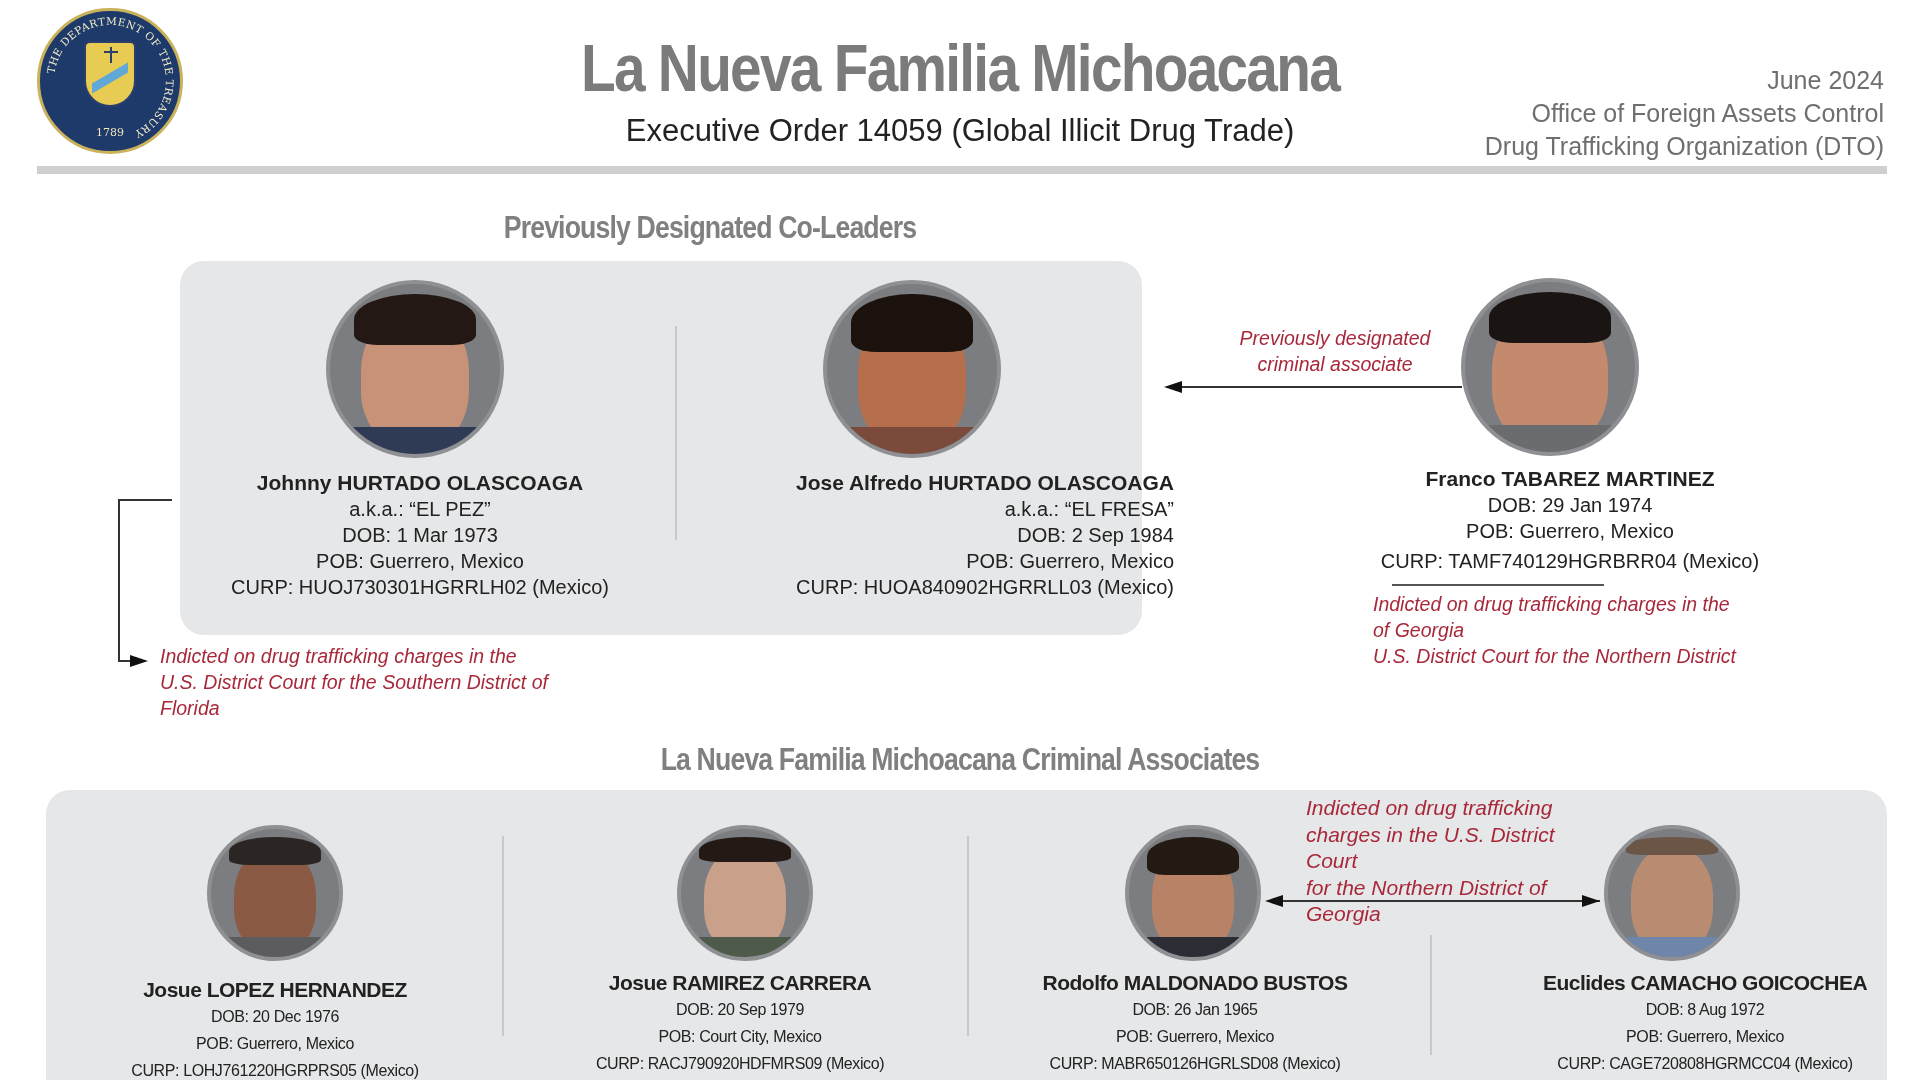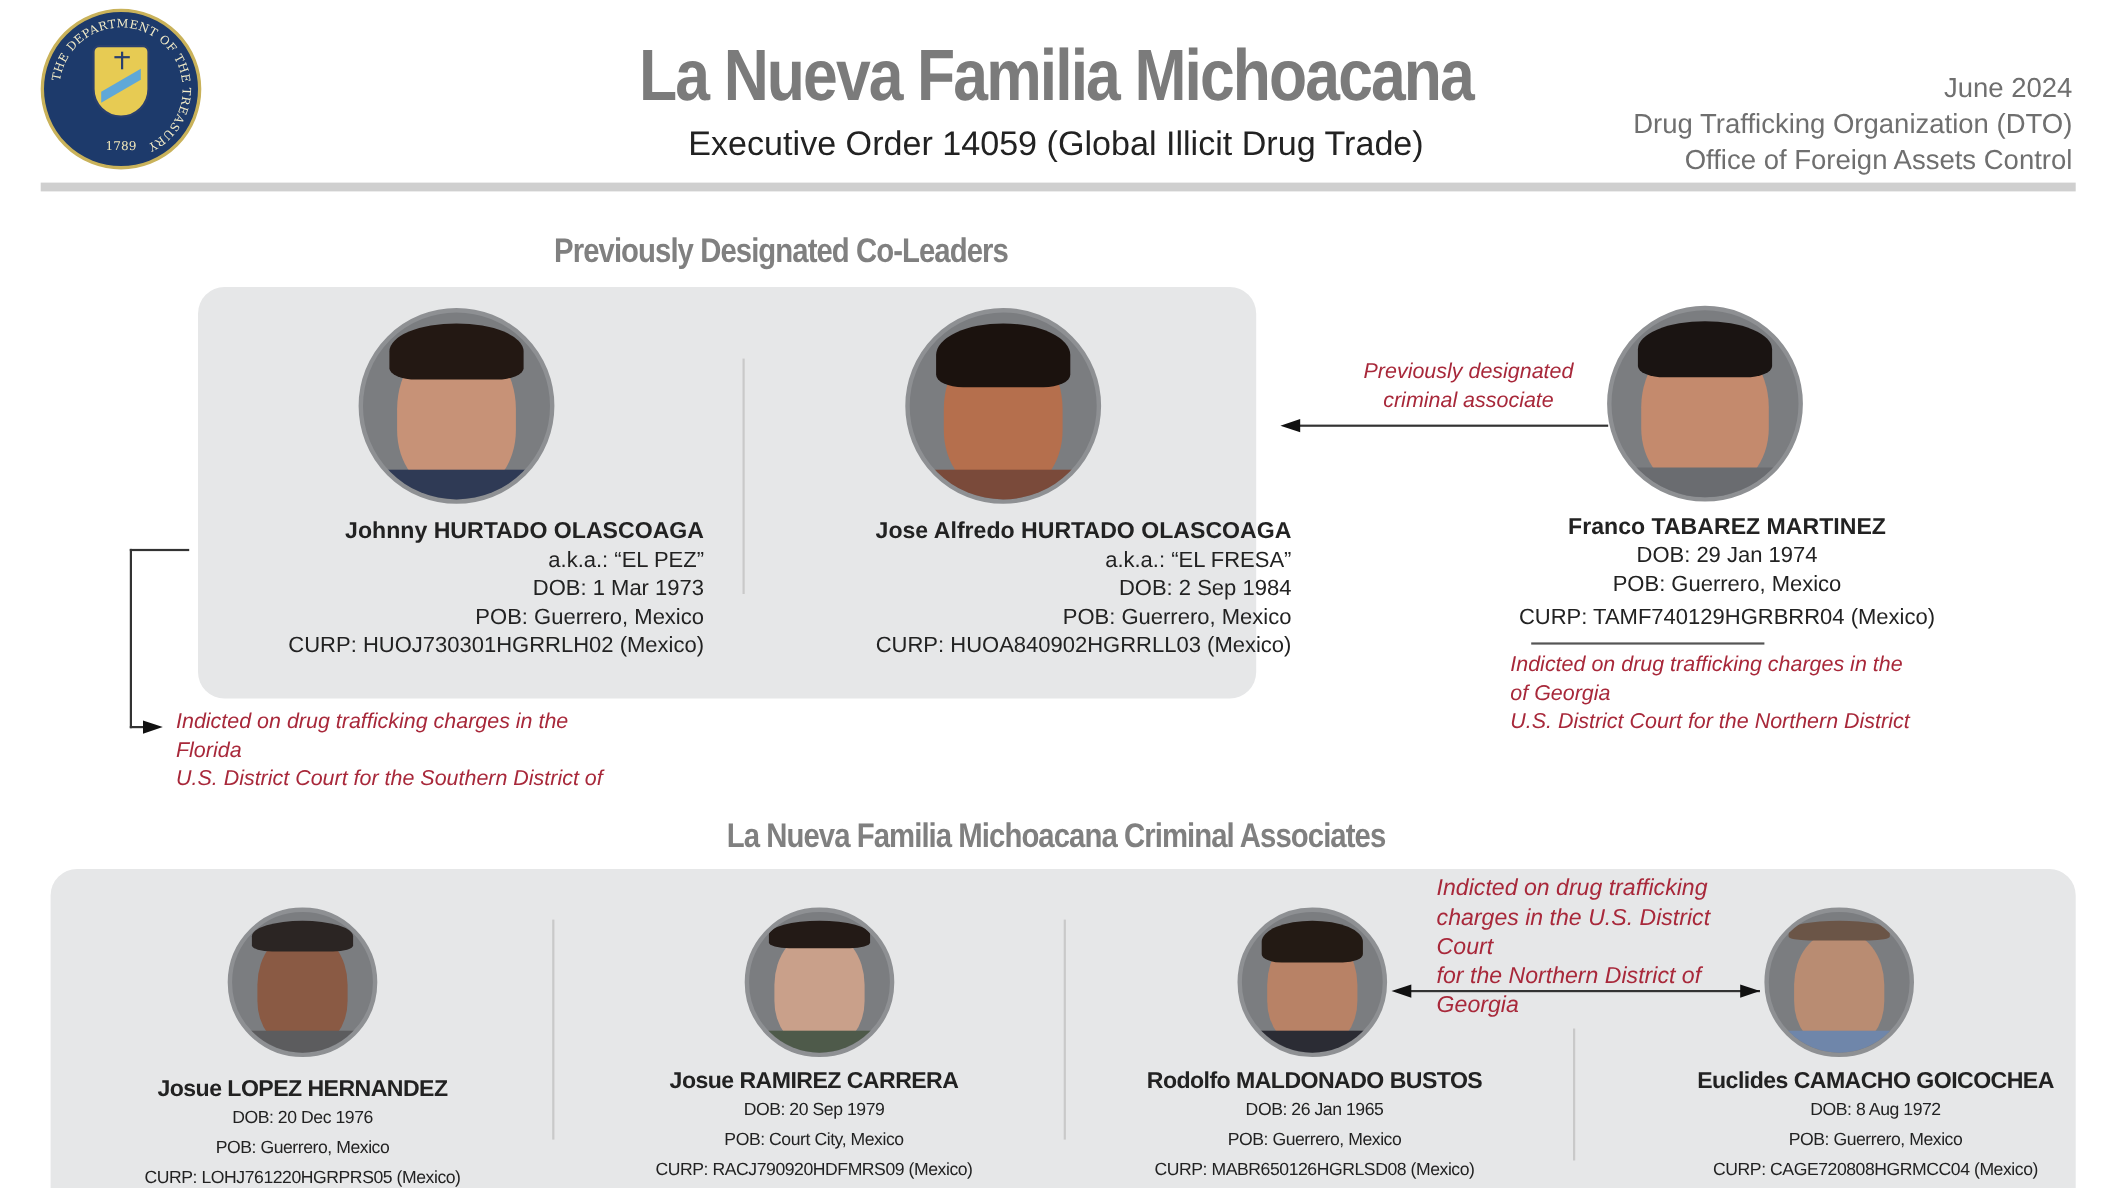--- a/index.html
+++ b/index.html
@@ -64,65 +64,65 @@
     <div style="position:absolute;left:18px;top:8px;width:14px;height:2px;background:#2a3f6d;"></div>
     <div style="position:absolute;left:24px;top:4px;width:2px;height:16px;background:#2a3f6d;"></div>
   </div>
   <div class="seal-year">1789</div>
 </div>
 
 <div class="abs title">La Nueva Familia Michoacana</div>
 <div class="abs subtitle">Executive Order 14059 (Global Illicit Drug Trade)</div>
 <div class="abs hdr-right">
   <div>June 2024</div>
+  <div>Office of Foreign Assets Control</div>
   <div>Drug Trafficking Organization (DTO)</div>
-  <div>Office of Foreign Assets Control</div>
 </div>
 <div class="abs rule"></div>
 
 <div class="abs section-title" style="left:370px; width:680px; top:210px;">Previously Designated Co-Leaders</div>
 
 <div class="abs panel" style="left:180px; top:261px; width:962px; height:374px;"></div>
 <div class="abs vdiv" style="left:675px; top:326px; height:214px;"></div>
 
 <div class="abs photo" style="left:326px; top:280px; width:178px; height:178px;">
   <div class="face" style="background:#c79277;"></div>
     <div class="hair" style="background:#231813;"></div>
     <div class="shirt" style="background:#2f3a55;"></div>
 </div>
 
 <div class="abs photo" style="left:823px; top:280px; width:178px; height:178px;">
   <div class="face" style="background:#b56f4d;"></div>
     <div class="hair" style="background:#1b120e; height:34%;"></div>
     <div class="shirt" style="background:#7a4a3a;"></div>
 </div>
 
-<div class="abs person" style="left:200px; width:440px; top:470px;text-align:right;">
+<div class="abs person" style="left:200px; width:440px; top:470px;">
   <div class="name">Johnny HURTADO OLASCOAGA</div>
   <div class="line">a.k.a.: “EL PEZ”</div>
   <div class="line">DOB: 1 Mar 1973</div>
   <div class="line">POB: Guerrero, Mexico</div>
   <div class="line">CURP: HUOJ730301HGRRLH02 (Mexico)</div>
 </div>
 <div class="abs person" style="left:724px; width:450px; top:470px;text-align:right;">
   <div class="name">Jose Alfredo HURTADO OLASCOAGA</div>
   <div class="line">a.k.a.: “EL FRESA”</div>
   <div class="line">DOB: 2 Sep 1984</div>
   <div class="line">POB: Guerrero, Mexico</div>
   <div class="line">CURP: HUOA840902HGRRLL03 (Mexico)</div>
 </div>
 
 <div class="abs line-h" style="left:118px; top:499px; width:54px;"></div>
 <div class="abs line-v" style="left:118px; top:499px; height:163px;"></div>
 <div class="abs line-h" style="left:118px; top:660px; width:14px;"></div>
 <div class="abs arrow-r" style="left:130px; top:655px;"></div>
 <div class="abs red" style="left:160px; top:643px; width:460px;">
   <div>Indicted on drug trafficking charges in the</div>
+  <div>U.S. District Court for the Southern District of</div>
   <div>Florida</div>
-  <div>U.S. District Court for the Southern District of</div>
 </div>
 
 <div class="abs red" style="left:1215px; top:325px; width:240px; text-align:center;">
   <div>Previously designated</div>
   <div>criminal associate</div>
 </div>
 <div class="abs line-h" style="left:1180px; top:386px; width:282px;"></div>
 <div class="abs arrow-l" style="left:1164px; top:381px;"></div>
 <div class="abs photo" style="left:1461px; top:278px; width:178px; height:178px;">
   <div class="face" style="background:#c48a6d; width:68%; left:16%;"></div>

